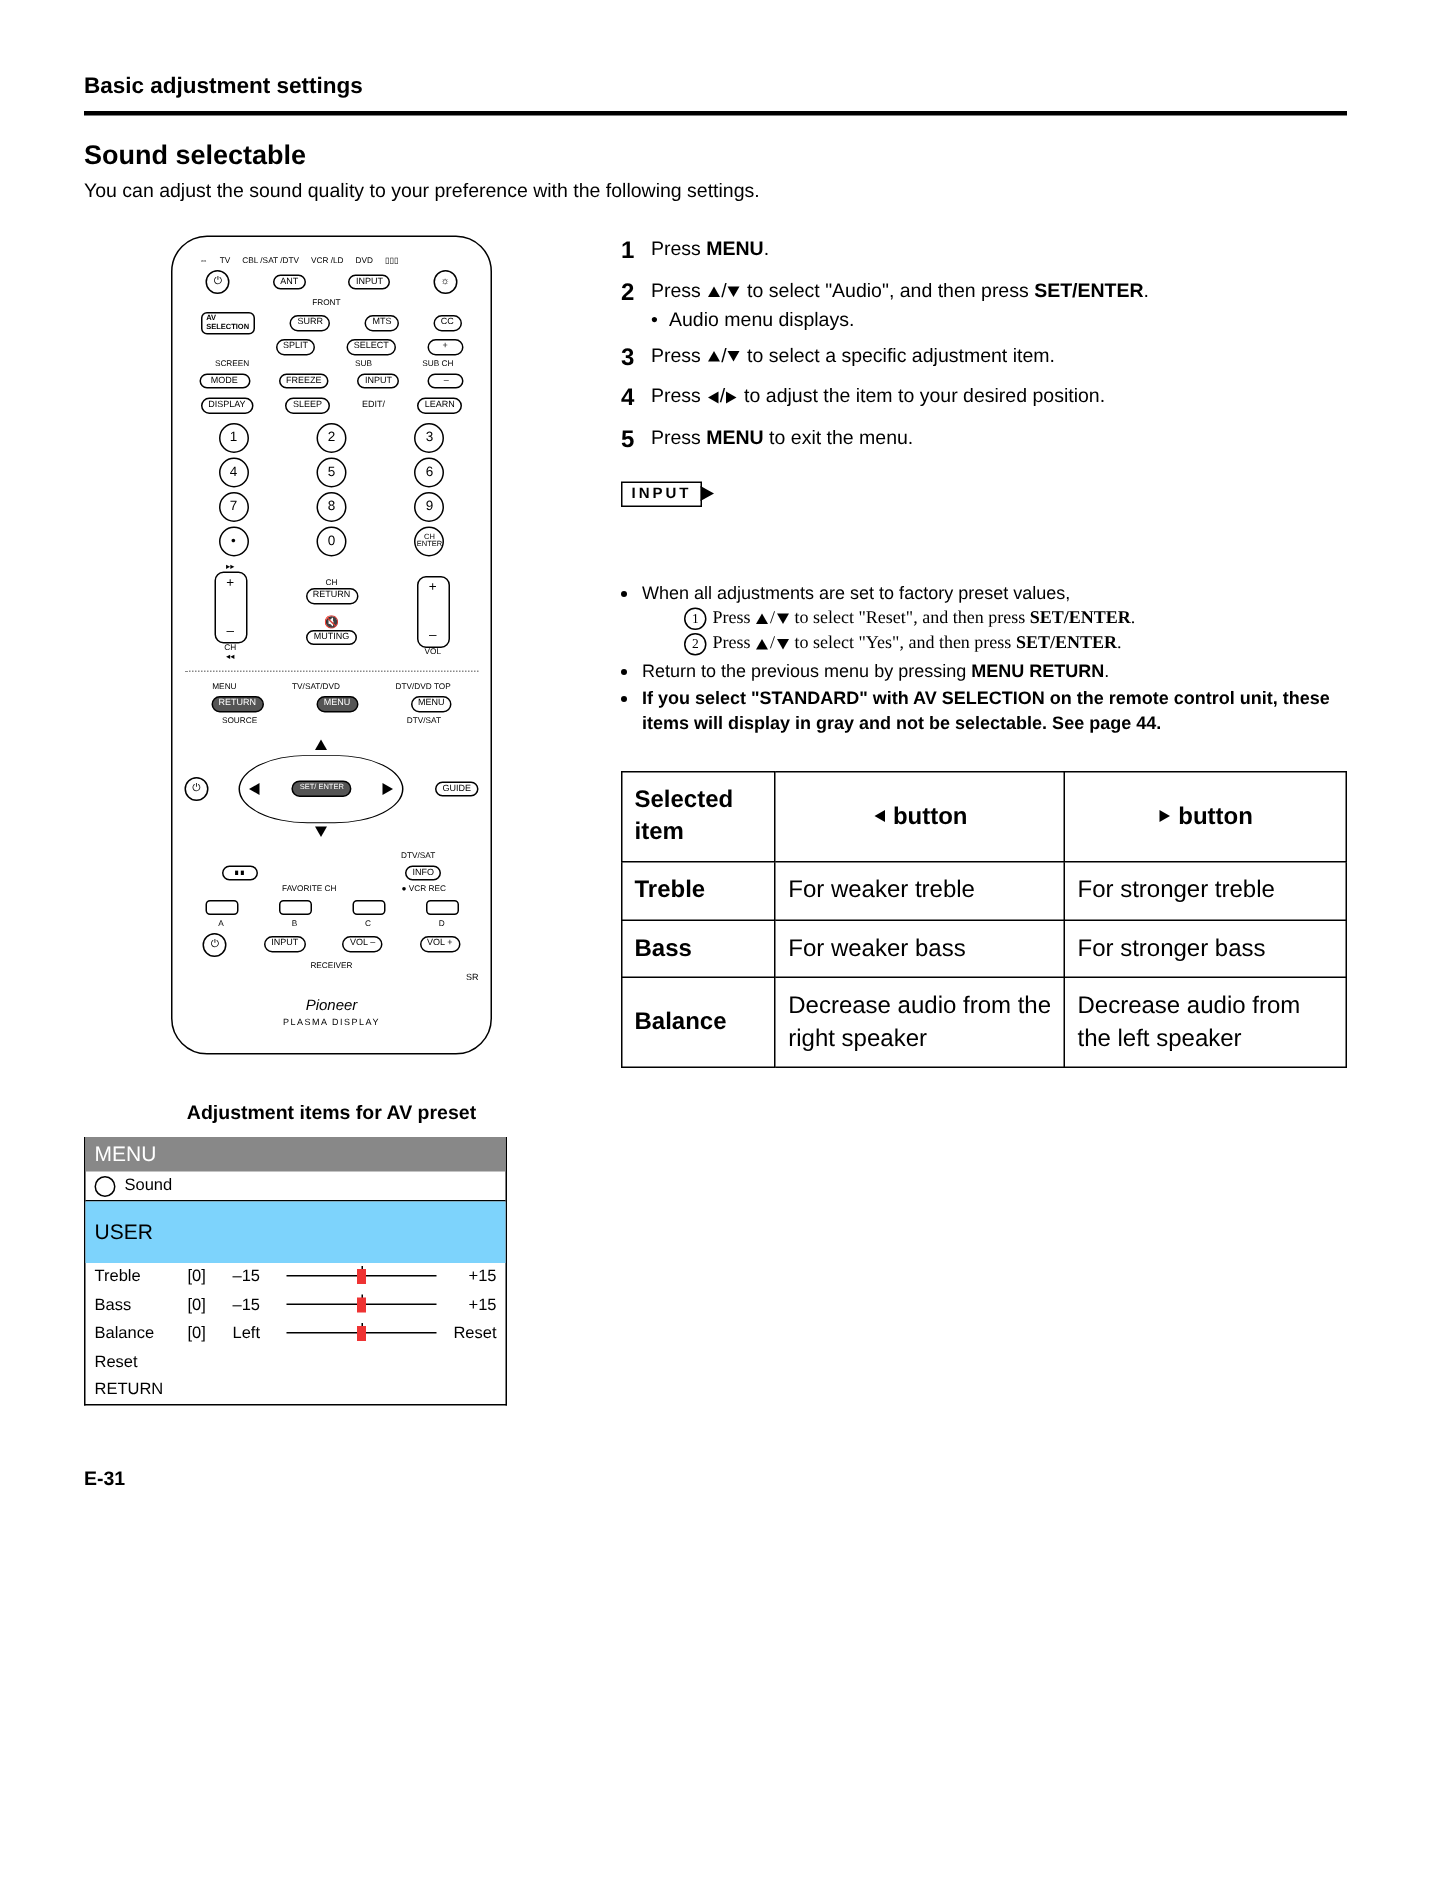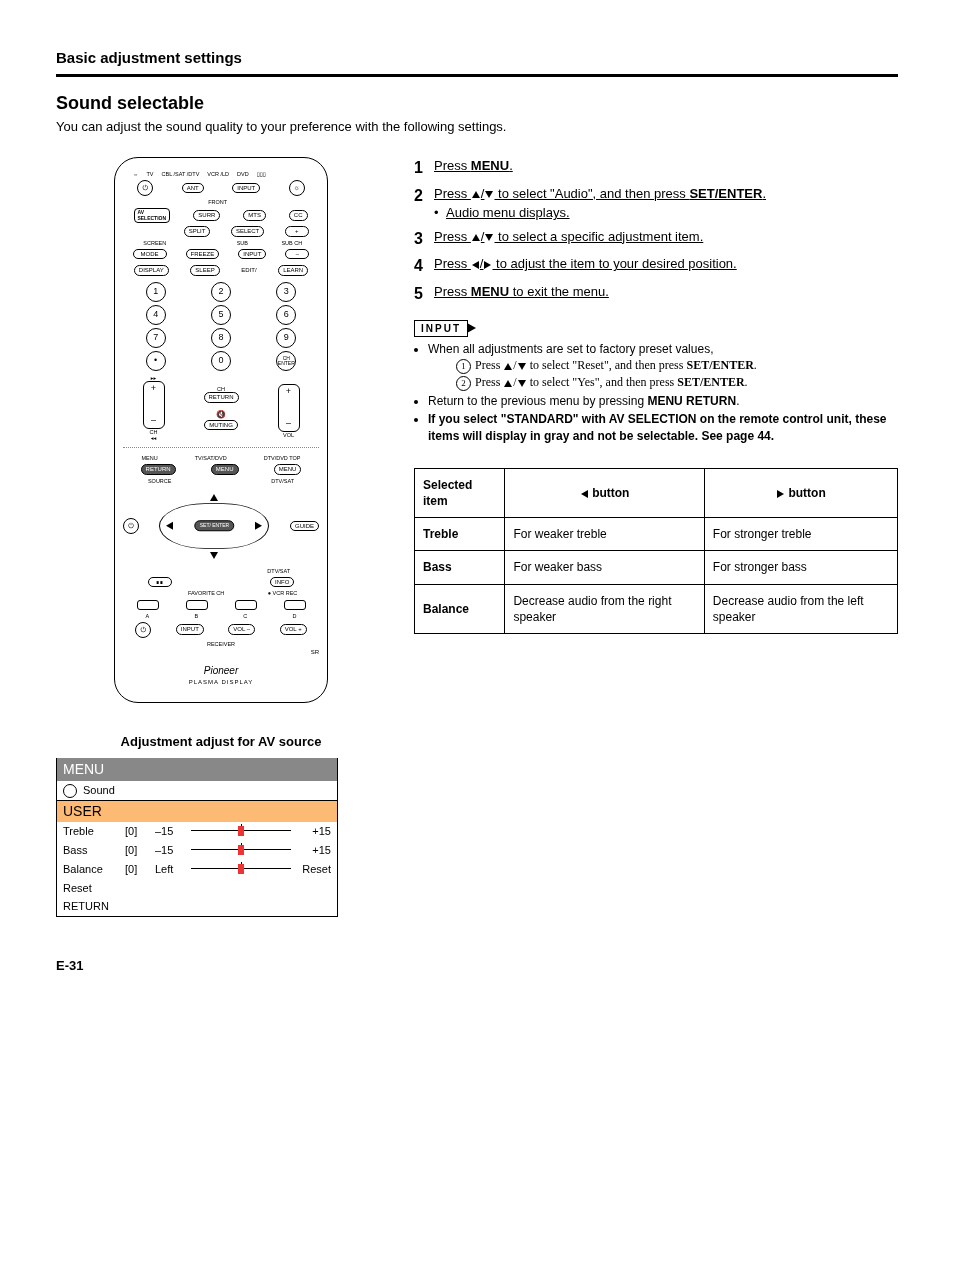--- a/index.html
+++ b/index.html
@@ -62,21 +62,21 @@
   .logoarea { margin-top: 10px; font-size:10px; font-style:italic;}
   .logoarea .sub { font-size:6px; font-style:normal; letter-spacing:1px; margin-top:3px;}
   .rocker { border:1px solid #000; border-radius:6px; width:20px; height:42px; display:flex; flex-direction:column; align-items:center; justify-content:space-between; padding:2px 0;}
   .rocker span { font-size:9px; }
   .barbtn { border:1px solid #000; border-radius:3px; width:20px; height:8px; display:inline-block;}
 
   
   .steps { padding-left: 0; margin: 0 0 14px 0; }
   .step { display:flex; margin-bottom: 6px; }
   .step .num { font-weight:bold; font-size:16px; width:20px; flex-shrink:0; }
-  .step .body { flex:1; font-size:13px;text-decoration:underline; }
+  .step .body { flex:1; font-size:13px; }
   .step .body .sub { padding-left: 12px; position:relative; font-size:13px; margin-top:2px;}
   .step .body .sub::before { content:"•"; position:absolute; left:0; }
   .arrowup, .arrowdown, .arrowleft, .arrowright {
     display:inline-block; width:0; height:0; vertical-align:middle; margin:0 1px;
   }
   .arrowup   { border-left:4px solid transparent; border-right:4px solid transparent; border-bottom:7px solid #000;}
   .arrowdown { border-left:4px solid transparent; border-right:4px solid transparent; border-top:7px solid #000;}
   .arrowleft { border-top:4px solid transparent; border-bottom:4px solid transparent; border-right:7px solid #000;}
   .arrowright{ border-top:4px solid transparent; border-bottom:4px solid transparent; border-left:7px solid #000;}
 
@@ -87,42 +87,42 @@
     position: relative;
   }
   .note-head::after {
     content:""; position:absolute; right:-9px; top:50%; transform:translateY(-50%);
     width:0; height:0; border-top:5px solid transparent; border-bottom:5px solid transparent; border-left:9px solid #000;
   }
   .note-head .inner::after {
     content:""; position:absolute; right:-7px; top:50%; transform:translateY(-50%);
     width:0; height:0; border-top:4px solid transparent; border-bottom:4px solid transparent; border-left:7px solid #fff;
   }
-  .notes { font-size:12px; }
+  .notes { font-size:12px;margin-top:45px; }
   .notes ul { margin:0; padding-left: 14px;}
   .notes li { margin-bottom:2px; }
   .notes .circled { display:inline-block; border:1px solid #000; border-radius:50%; width:13px; height:13px; line-height:13px; text-align:center; font-size:9px; margin-right:4px;}
   .notes .indent { padding-left:28px;font-family:Liberation Serif, serif; }
 
   
-  table.adj { border-collapse: collapse; width:100%; margin-top: 24px; font-size:12px;}
+  table.adj { border-collapse: collapse; width:100%; margin-top: 24px; font-size:16px;}
   table.adj th, table.adj td { border:1px solid #000; padding:8px 8px; text-align:left; vertical-align:middle;}
   table.adj th { font-weight:bold; }
   table.adj th.btn { text-align:center; }
 
   
   .osd-title { font-weight:bold; text-align:center; font-size:13px; margin: 30px 0 8px; }
   .osd {
     border-left:1px solid #000; border-bottom:1px solid #000; border-right:1px solid #000;
     font-size:11px; width: 280px;
   }
   .osd .menuhead { background:#888; color:#fff; padding:2px 6px; font-size:14px;}
   .osd .audiorow { display:flex; align-items:center; gap:6px; padding:2px 6px; border-bottom:1px solid #000;}
   .osd .audiorow .ic { border:1.5px solid #000; border-radius:50%; width:12px; height:12px; display:inline-block; position:relative;}
-  .osd .userhead { background:#fdba74; padding:1px 6px; font-size:14px;}
+  .osd .userhead { background:#7dd3fc; padding:11px 6px; font-size:14px;}
   .osd .items { padding: 0; }
   .osd .itemrow { display:grid; grid-template-columns: 58px 26px 32px 1fr 36px; align-items:center; padding:2px 6px; gap:4px;}
   .osd .simpleitem { padding:2px 6px; }
   .slider { position:relative; height:10px; }
   .slider .tick { position:absolute; top:-2px; left:50%; width:1px; height:3px; background:#000;}
   .slider .track { position:absolute; top:4px; left:0; right:0; height:1px; background:#000;}
   .slider .thumb { position:absolute; top:0; width:6px; height:10px; background:#e33; }
 
   .pagefoot { font-weight:bold; font-size:13px; margin-top:40px;}
   b { font-weight:bold; }
@@ -308,21 +308,21 @@
           <div class="tinytxt" style="text-align:center;">RECEIVER</div>
           <div style="text-align:right; font-size:6px; margin-top:2px;">SR</div>
         </div>
         <div class="logoarea">
           <div>Pioneer</div>
           <div class="sub">PLASMA DISPLAY</div>
         </div>
       </div>
     </div>
 
-    <div class="osd-title">Adjustment adjust for AV source</div>
+    <div class="osd-title">Adjustment items for AV preset</div>
     <div class="osd">
       <div class="menuhead">MENU</div>
       <div class="audiorow">
         <span class="ic"></span>
         <span>Sound</span>
       </div>
       <div class="userhead">USER</div>
       <div class="items" id="osd-items">
           <div class="itemrow">
             <span>Treble</span>

